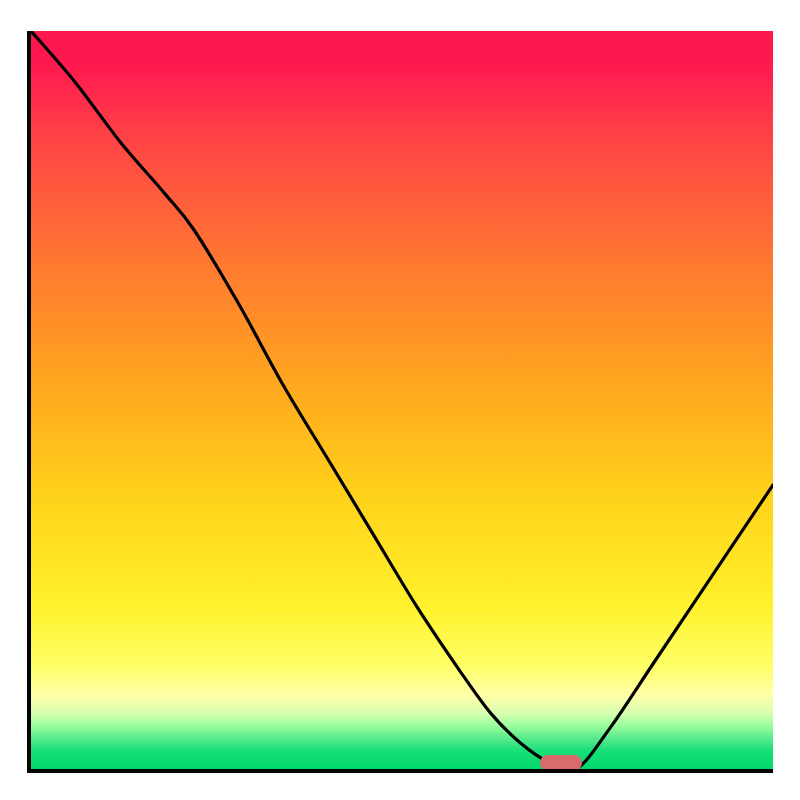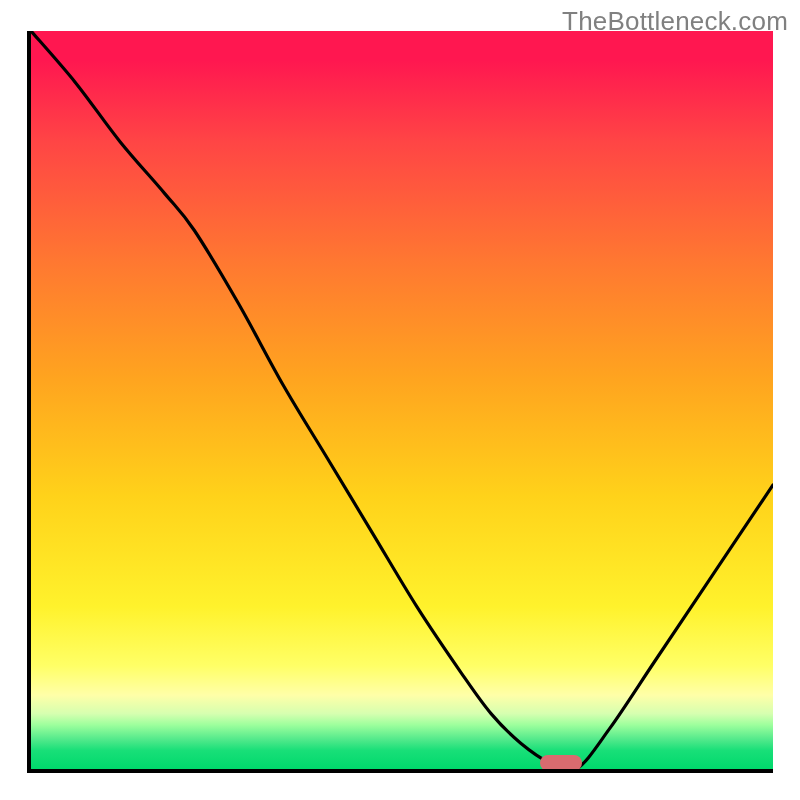--- a/index.html
+++ b/index.html
@@ -63,21 +63,20 @@
     height: 16px;
     border-radius: 8px;
     background: #d96b6f;
     transform: translate(-50%, -50%);
   }
 </style>
 </head>
 <body>
 
 <div class="stage">
-  <div class="watermark">TheBottleneck.com</div>
 
   <div class="plot">
     <div class="gradient"></div>
     <svg class="curve" viewBox="0 0 746 742" preserveAspectRatio="none">
       <path id="curve-path" fill="none" stroke-width="3.2" stroke-linejoin="round" stroke-linecap="round" d="M 0.00 0.00 C 7.46 8.66 29.84 33.39 44.76 51.94 C 59.68 70.49 74.60 92.75 89.52 111.30 C 104.44 129.85 121.85 148.40 134.28 163.24 C 146.71 178.08 151.69 181.79 164.12 200.34 C 176.55 218.89 193.96 248.57 208.88 274.54 C 223.80 300.51 238.72 330.19 253.64 356.16 C 268.56 382.13 283.48 405.63 298.40 430.36 C 313.32 455.09 328.24 479.83 343.16 504.56 C 358.08 529.29 373.00 555.26 387.92 578.76 C 402.84 602.26 420.25 627.61 432.68 645.54 C 445.11 663.47 452.57 674.60 462.52 686.35 C 472.47 698.10 482.41 707.74 492.36 716.03 C 502.31 724.32 512.88 731.74 522.20 736.06 C 531.52 740.39 538.36 747.81 548.31 742.00 C 558.26 736.19 568.83 719.12 581.88 701.19 C 594.93 683.26 611.72 656.67 626.64 634.41 C 641.56 612.15 656.48 589.89 671.40 567.63 C 686.32 545.37 703.73 519.40 716.16 500.85 C 728.59 482.30 741.03 463.75 746.00 456.33" stroke="#000000"></path>
     </svg>
     <div class="marker" id="marker" style="left: 529.66px; top: 732.29px; background: rgb(217, 107, 111);"></div>
   </div>
 </div>
 

